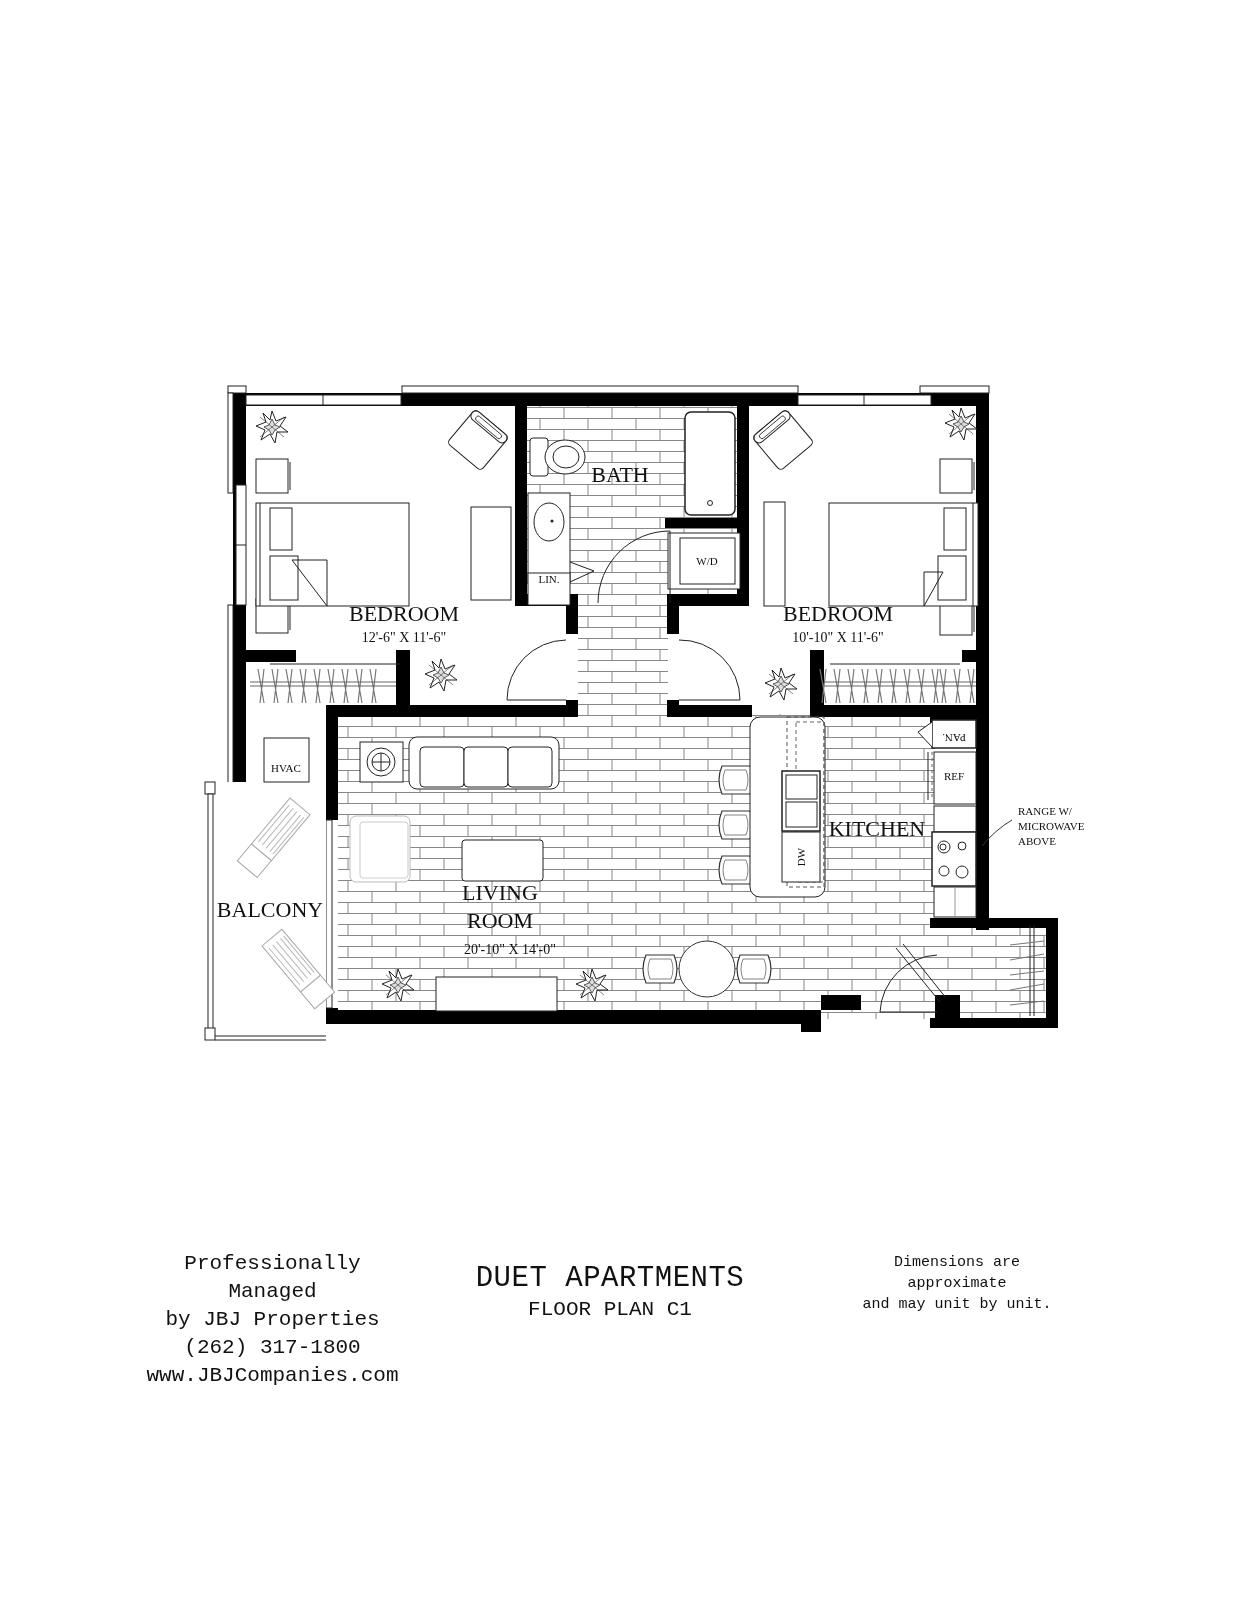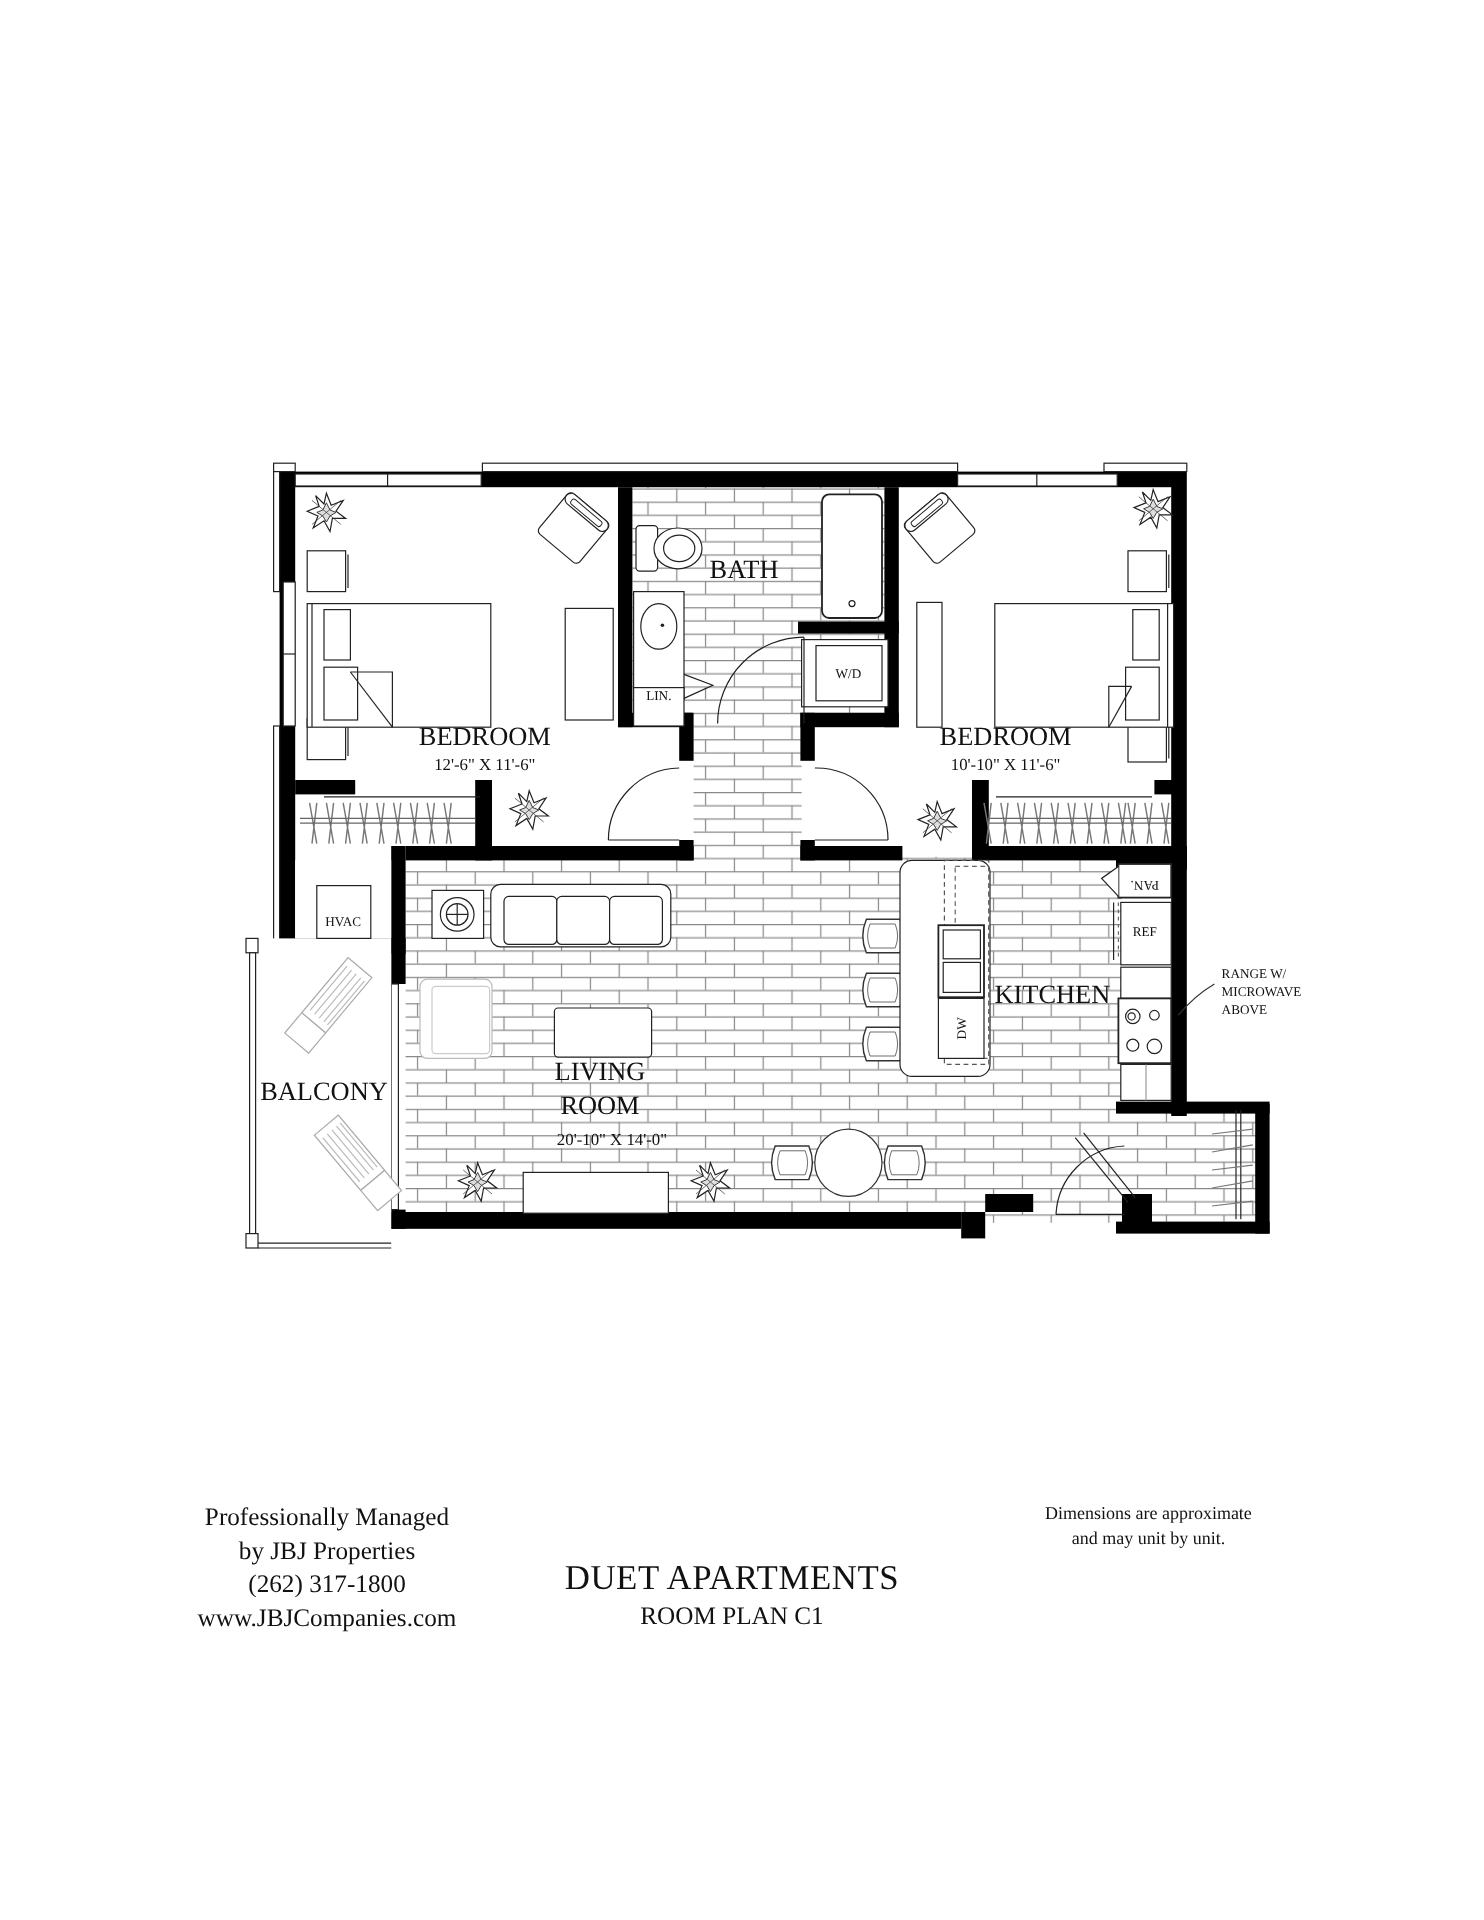--- a/index.html
+++ b/index.html
@@ -5,24 +5,24 @@
   html, body { margin: 0; padding: 0; background: #ffffff; }
   body { width: 1237px; height: 1600px; position: relative; overflow: hidden;
          font-family: "Liberation Serif", "DejaVu Serif", serif; color: #111; }
   #plan { position: absolute; left: 0; top: 0; width: 1237px; height: 1100px; }
   .room-label { font-family: "Liberation Serif", serif; fill: #111; }
   .lbl-lg { font-size: 22px; }
   .lbl-sm { font-size: 14px; }
   .lbl-xs { font-size: 11px; }
   .footer { position: absolute; text-align: center; line-height: 28px; }
   .footer-left { left: 140px; top: 1250px; width: 265px; font-size: 21px; }
-  .footer-mid { left: 450px; top: 1298px; width: 320px; font-size: 21px; }
+  .footer-mid { left: 450px; top: 1262px; width: 320px; font-size: 21px; }
   .footer-mid .title { font-size: 29px; letter-spacing: 0.5px; line-height: 34px; }
   .footer-right { left: 842px; top: 1252px; width: 230px; text-align: center; font-size: 15px; line-height: 21px; }
-  .footer div { display: block; }
+  .footer div { display: block; font-family: Liberation Mono, monospace; }
 </style>
 </head>
 <body>
 
 <svg id="plan" viewBox="0 0 1237 1100" xmlns="http://www.w3.org/2000/svg">
   <defs>
     <pattern id="brick" x="0" y="0" width="48" height="22" patternUnits="userSpaceOnUse">
       <rect width="48" height="22" fill="#fff"></rect>
       <line x1="0" y1="0.5" x2="48" y2="0.5" stroke="#888" stroke-width="1"></line>
       <line x1="0" y1="11.5" x2="48" y2="11.5" stroke="#888" stroke-width="1"></line>
@@ -290,19 +290,19 @@
 
 <div class="footer footer-left">
   <div>Professionally Managed</div>
   <div>by JBJ Properties</div>
   <div>(262) 317-1800</div>
   <div>www.JBJCompanies.com</div>
 </div>
 
 <div class="footer footer-mid">
   <div class="title">DUET APARTMENTS</div>
-  <div>ROOM PLAN C1</div>
+  <div>FLOOR PLAN C1</div>
 </div>
 
 <div class="footer footer-right">
   <div>Dimensions are approximate</div>
   <div>and may unit by unit.</div>
 </div>
 
 </body></html>

